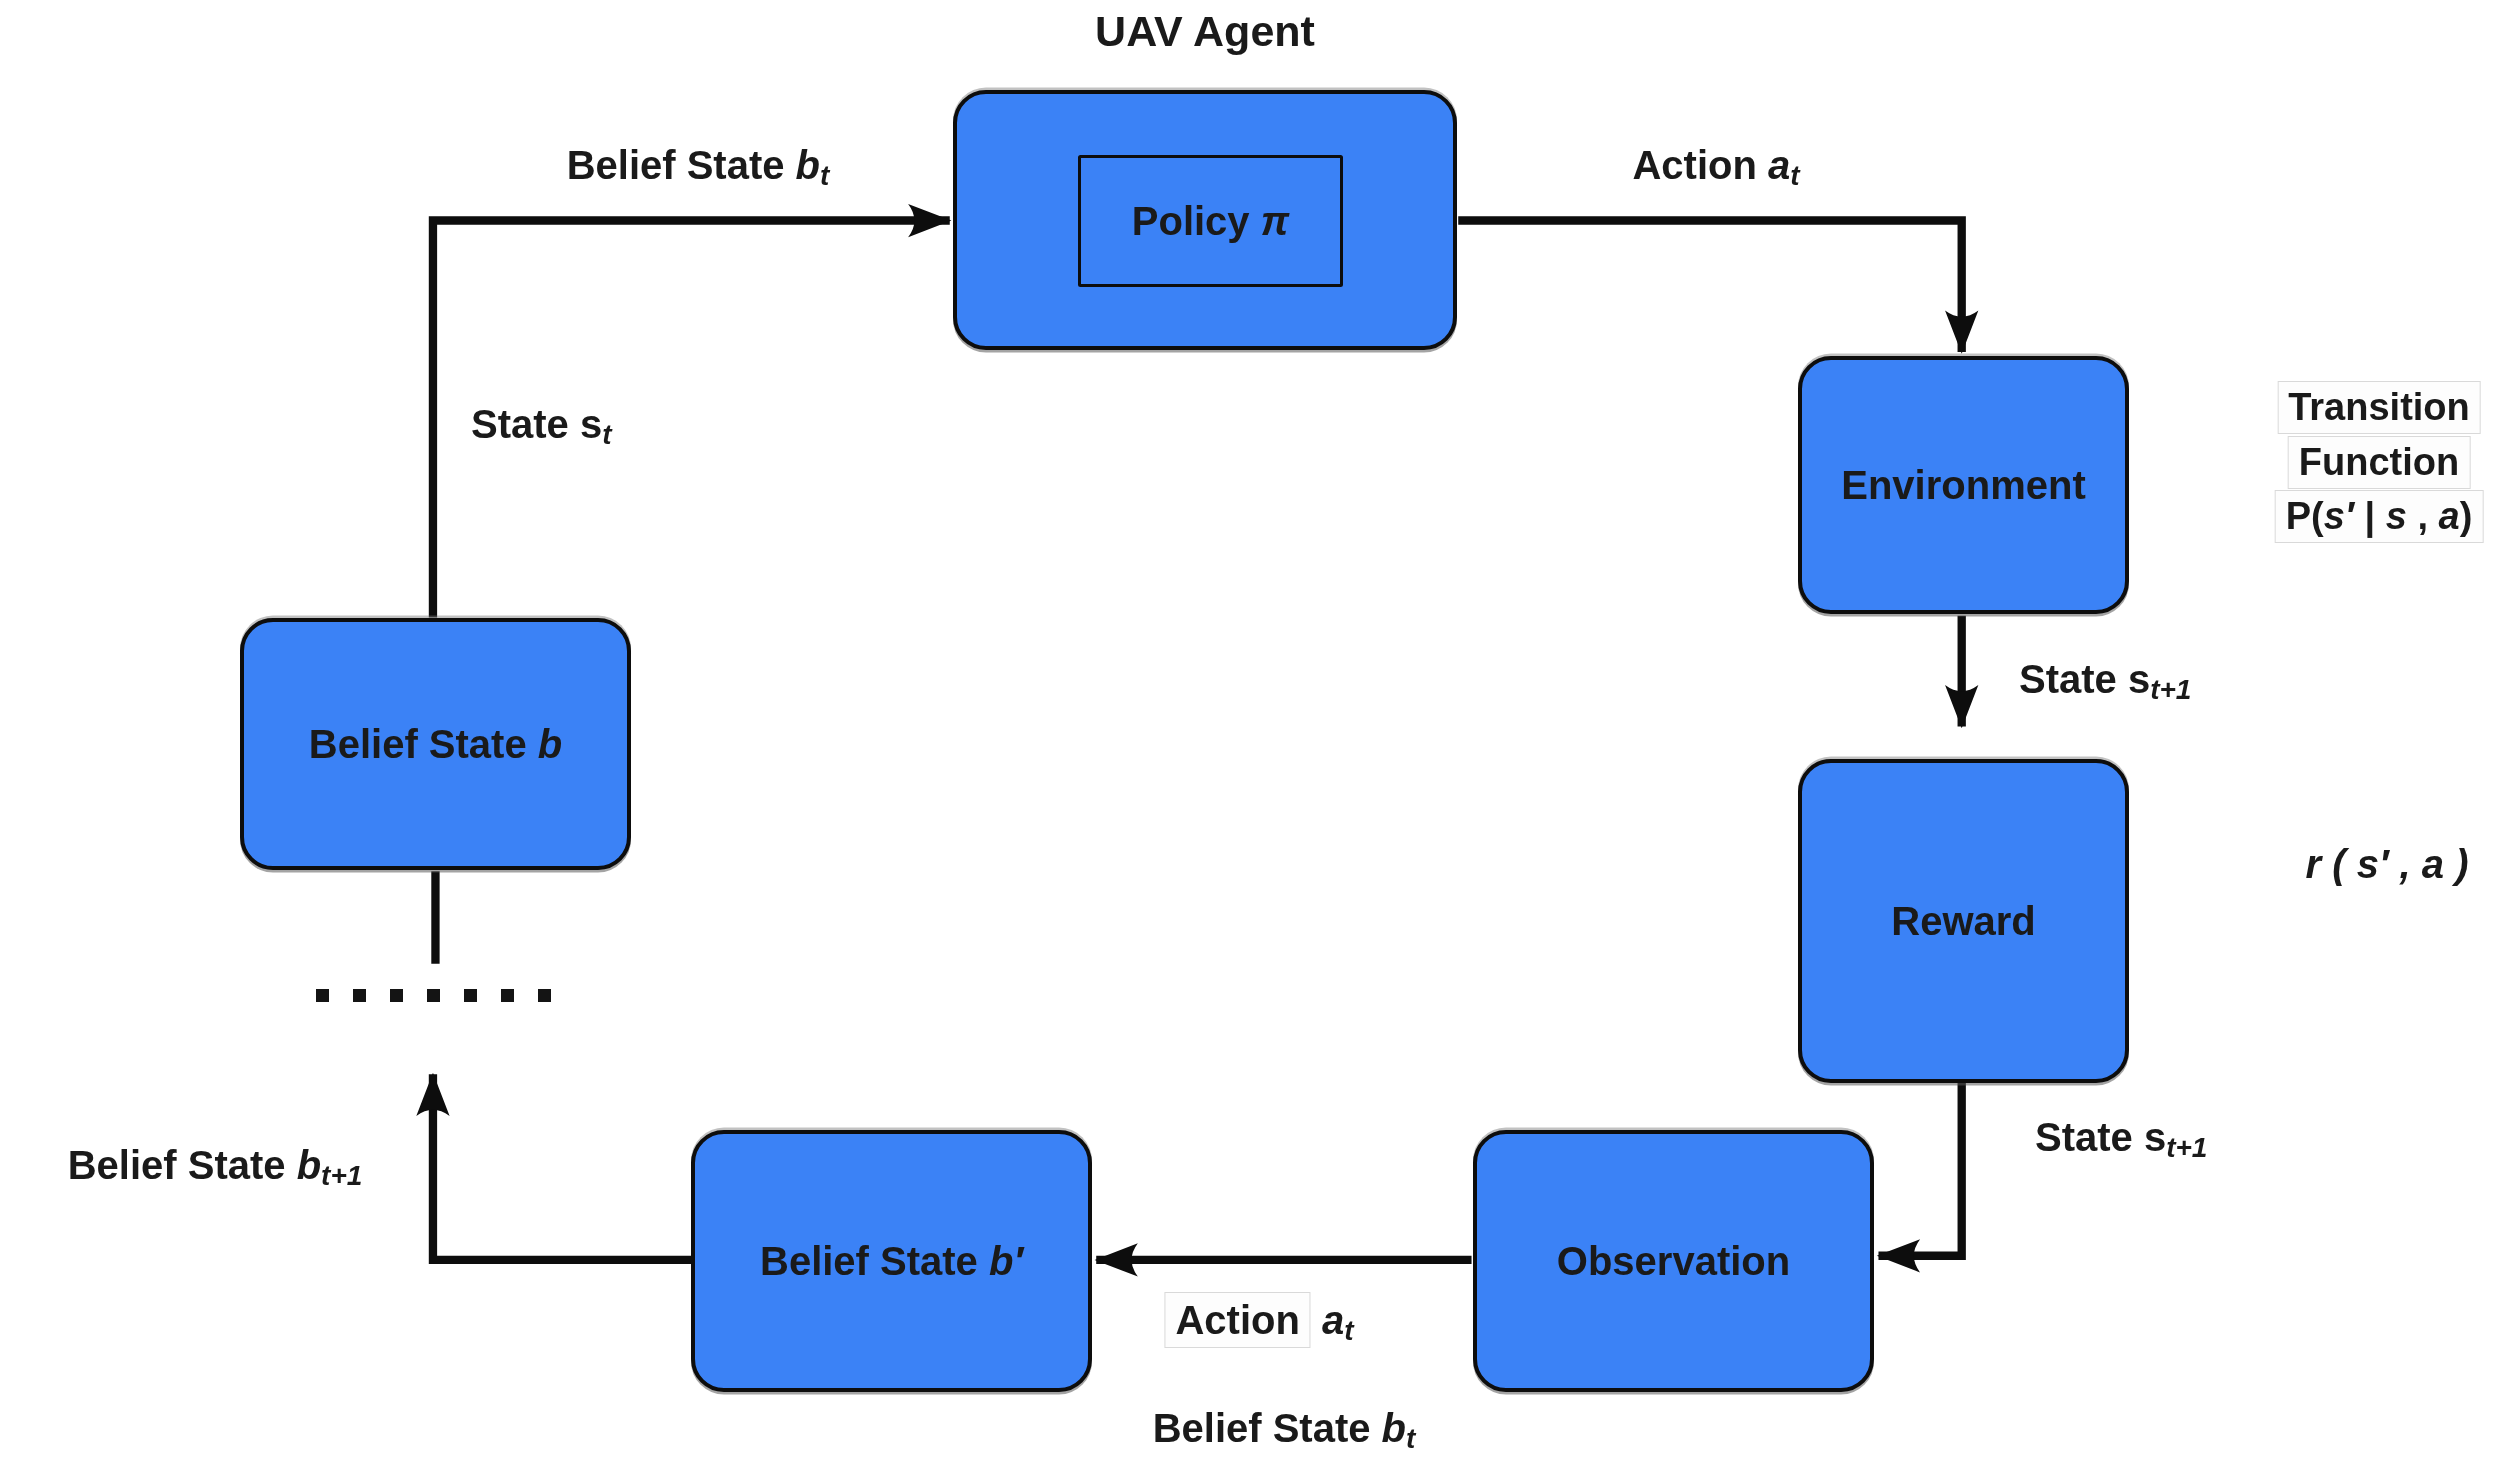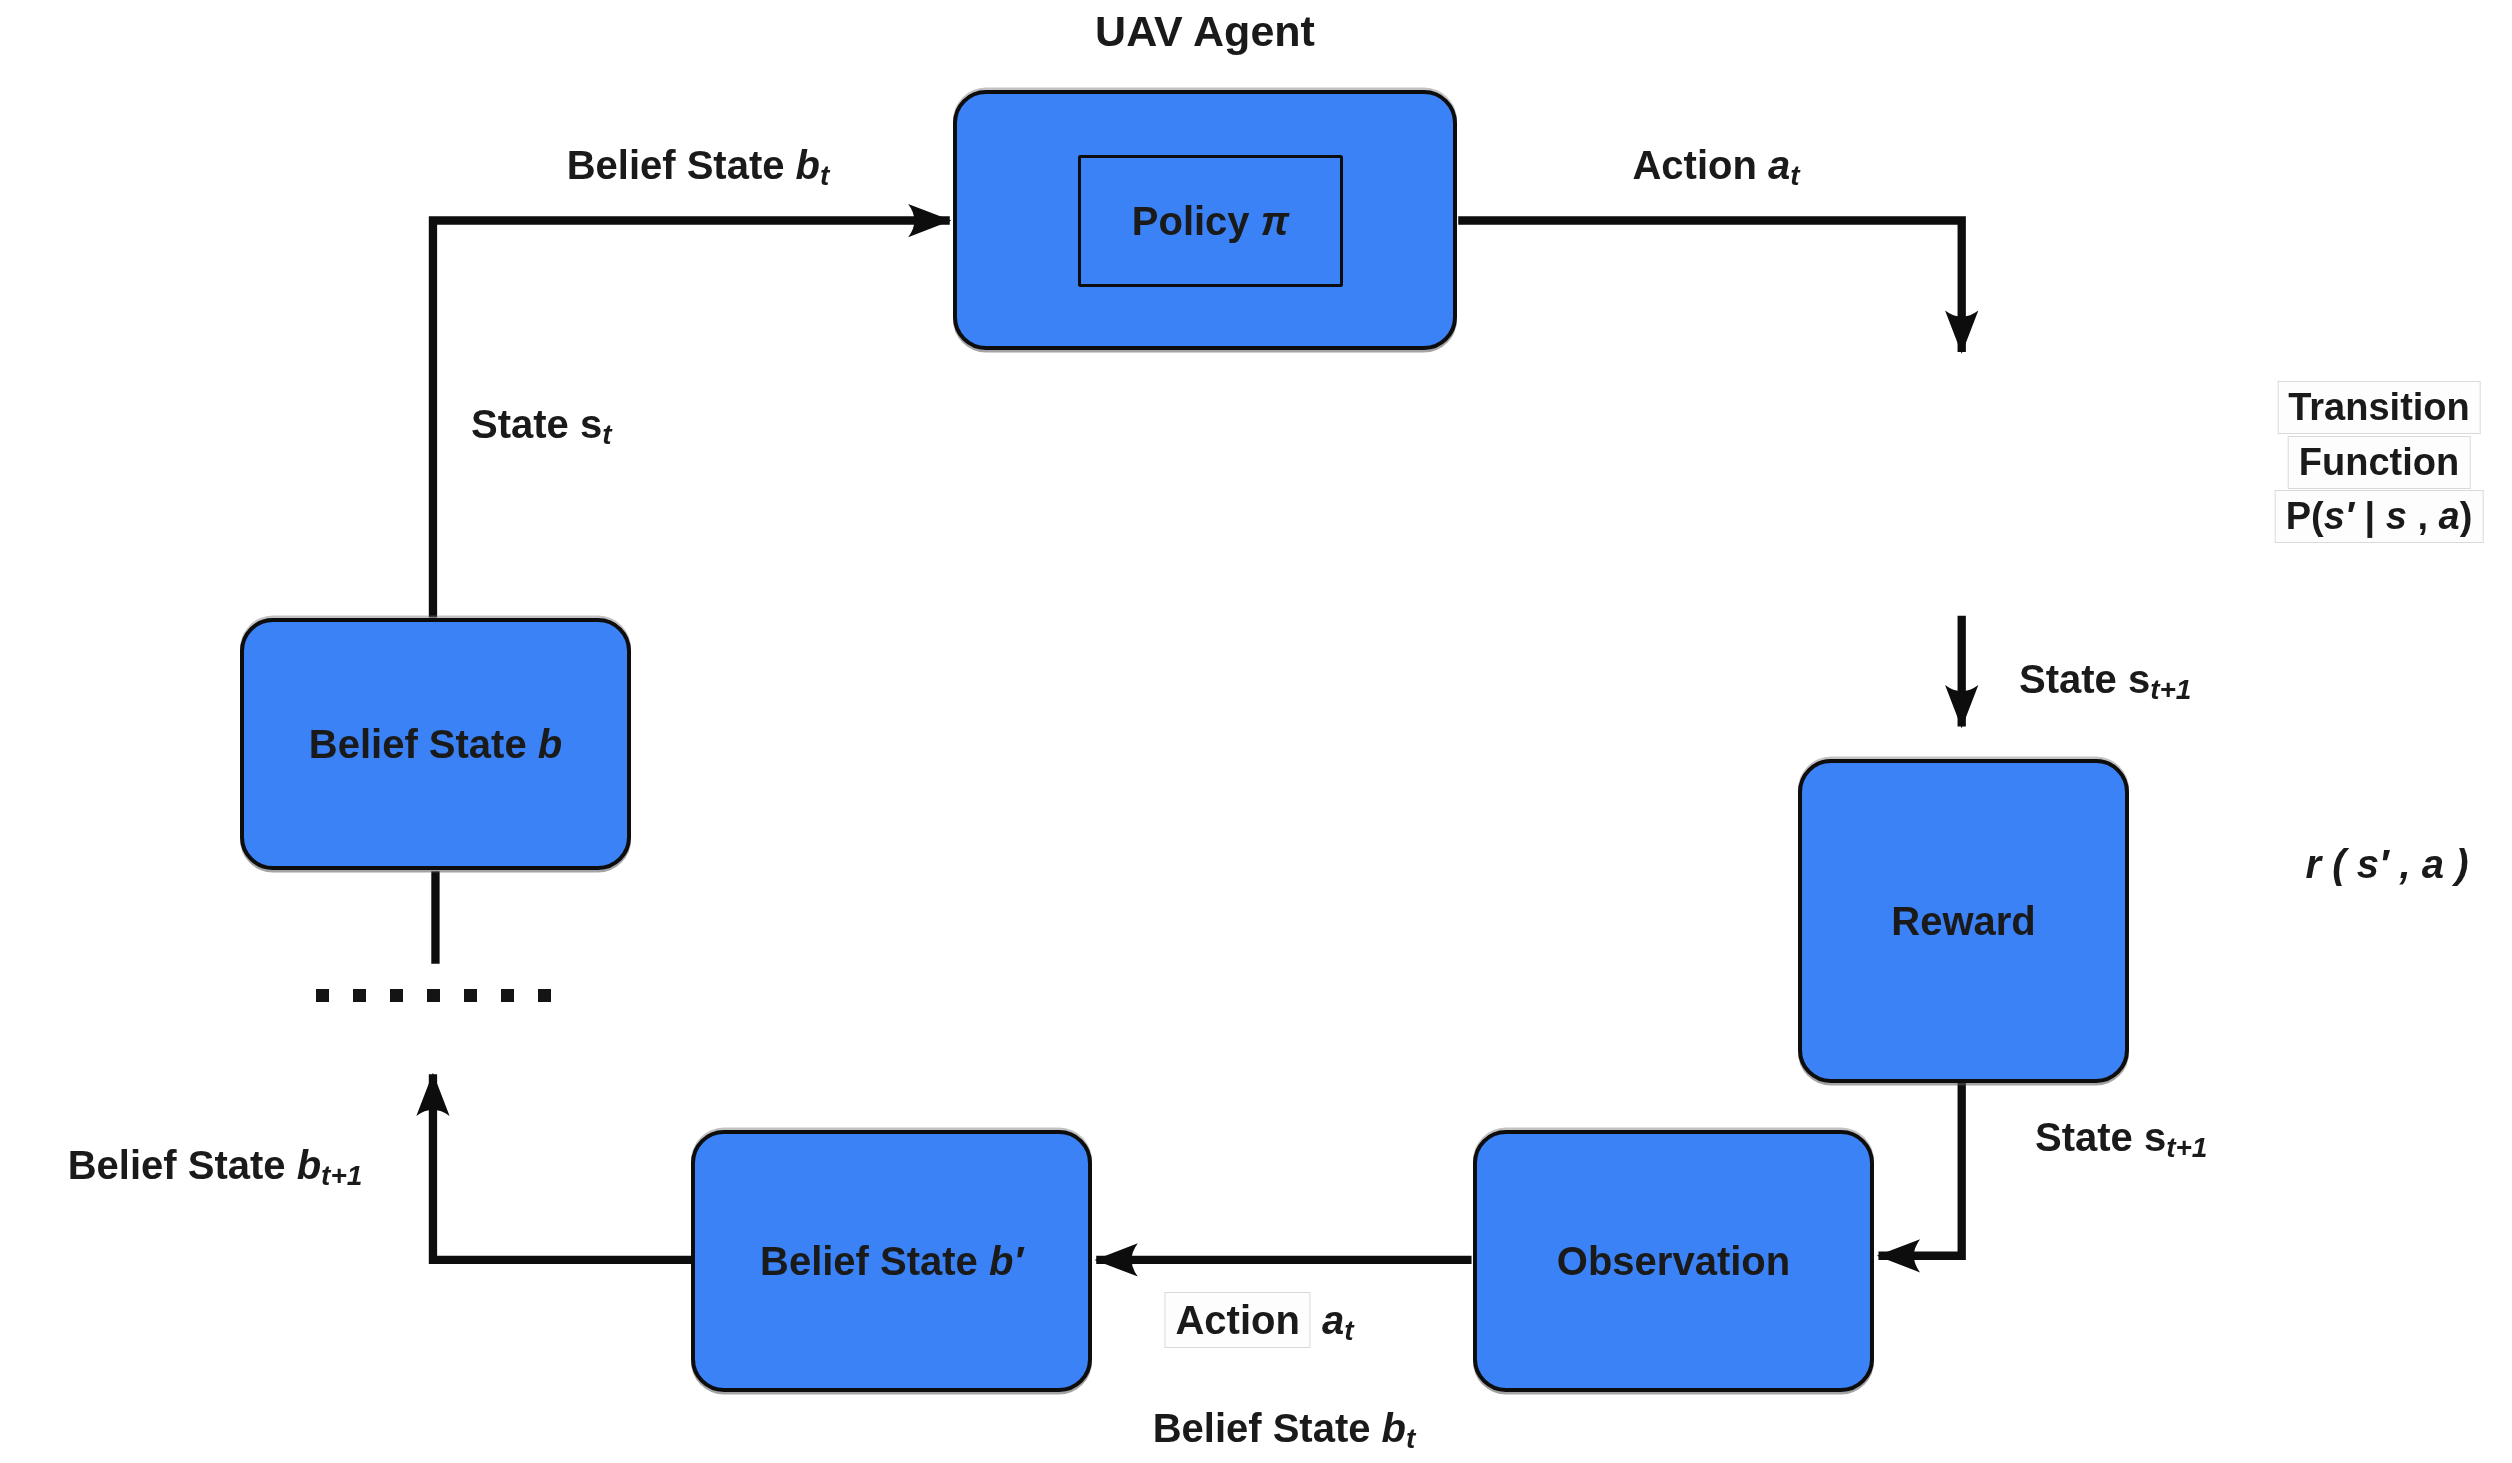--- a/index.html
+++ b/index.html
@@ -86,20 +86,23 @@
     <line x1="523" y1="1047" x2="523" y2="1158" stroke="#0d0d0d" stroke-width="10"></line>
   </svg>
 
   <div class="lbl center" style="left:1205px;top:6.7px;font-size:43px;">UAV Agent</div>
 
   <div class="node" style="left:953px;top:90px;width:504px;height:260px;"></div>
   <div class="node inner" style="left:1078px;top:155px;width:265px;height:132px;">
     <span><span class="rm">Policy </span><span class="it">π</span></span>
   </div>
 
+  <div class="node" style="left:1798px;top:356px;width:331px;height:258px;">
+    <span>Environment</span>
+  </div>
 
   <div class="node" style="left:1798px;top:759px;width:331px;height:324px;">
     <span>Reward</span>
   </div>
 
   <div class="node" style="left:1473px;top:1130px;width:401px;height:262px;">
     <span>Observation</span>
   </div>
 
   <div class="node" style="left:691px;top:1130px;width:401px;height:262px;">

